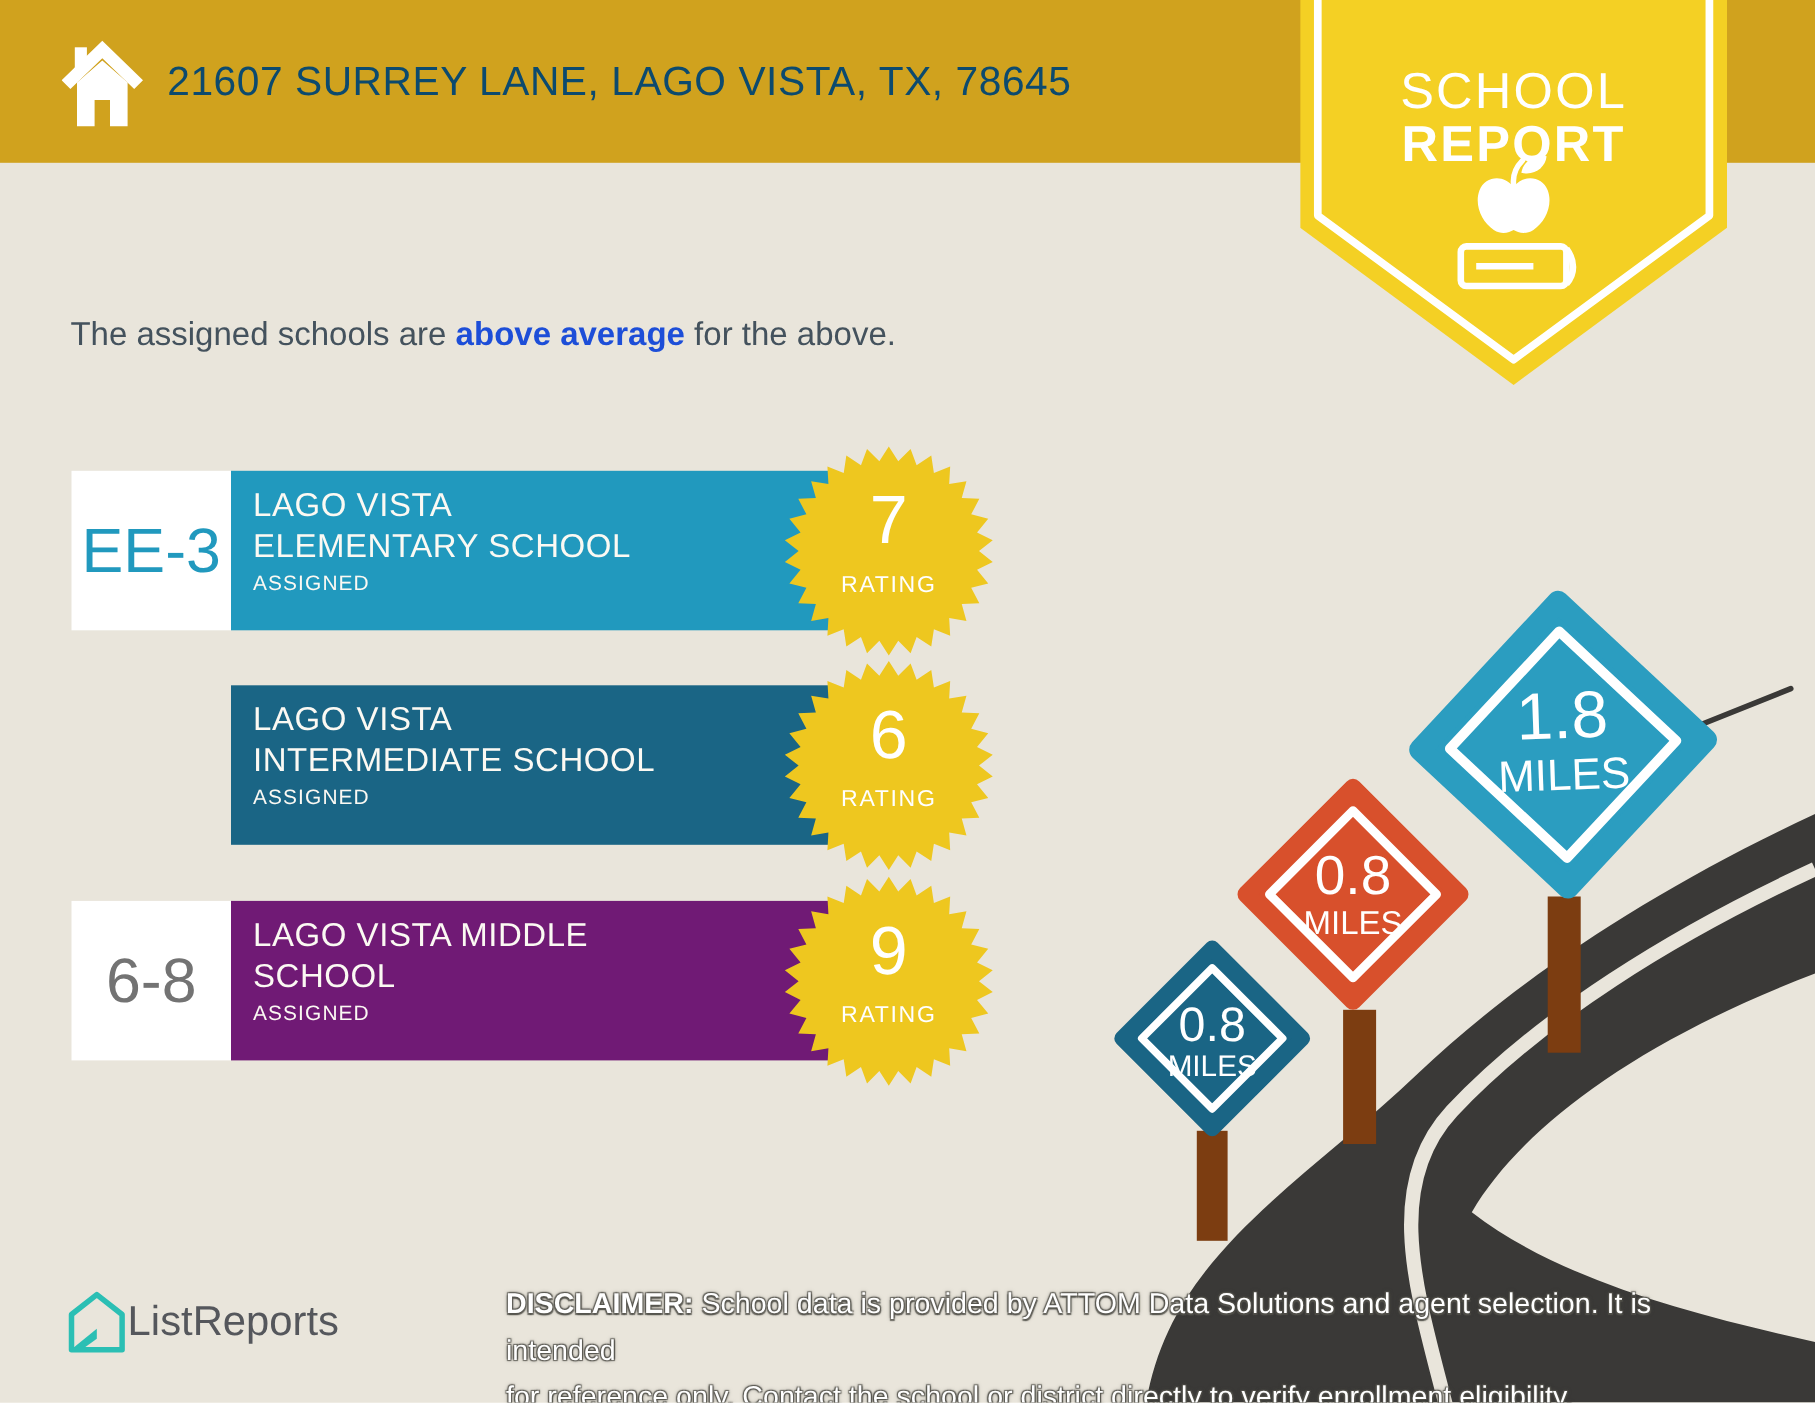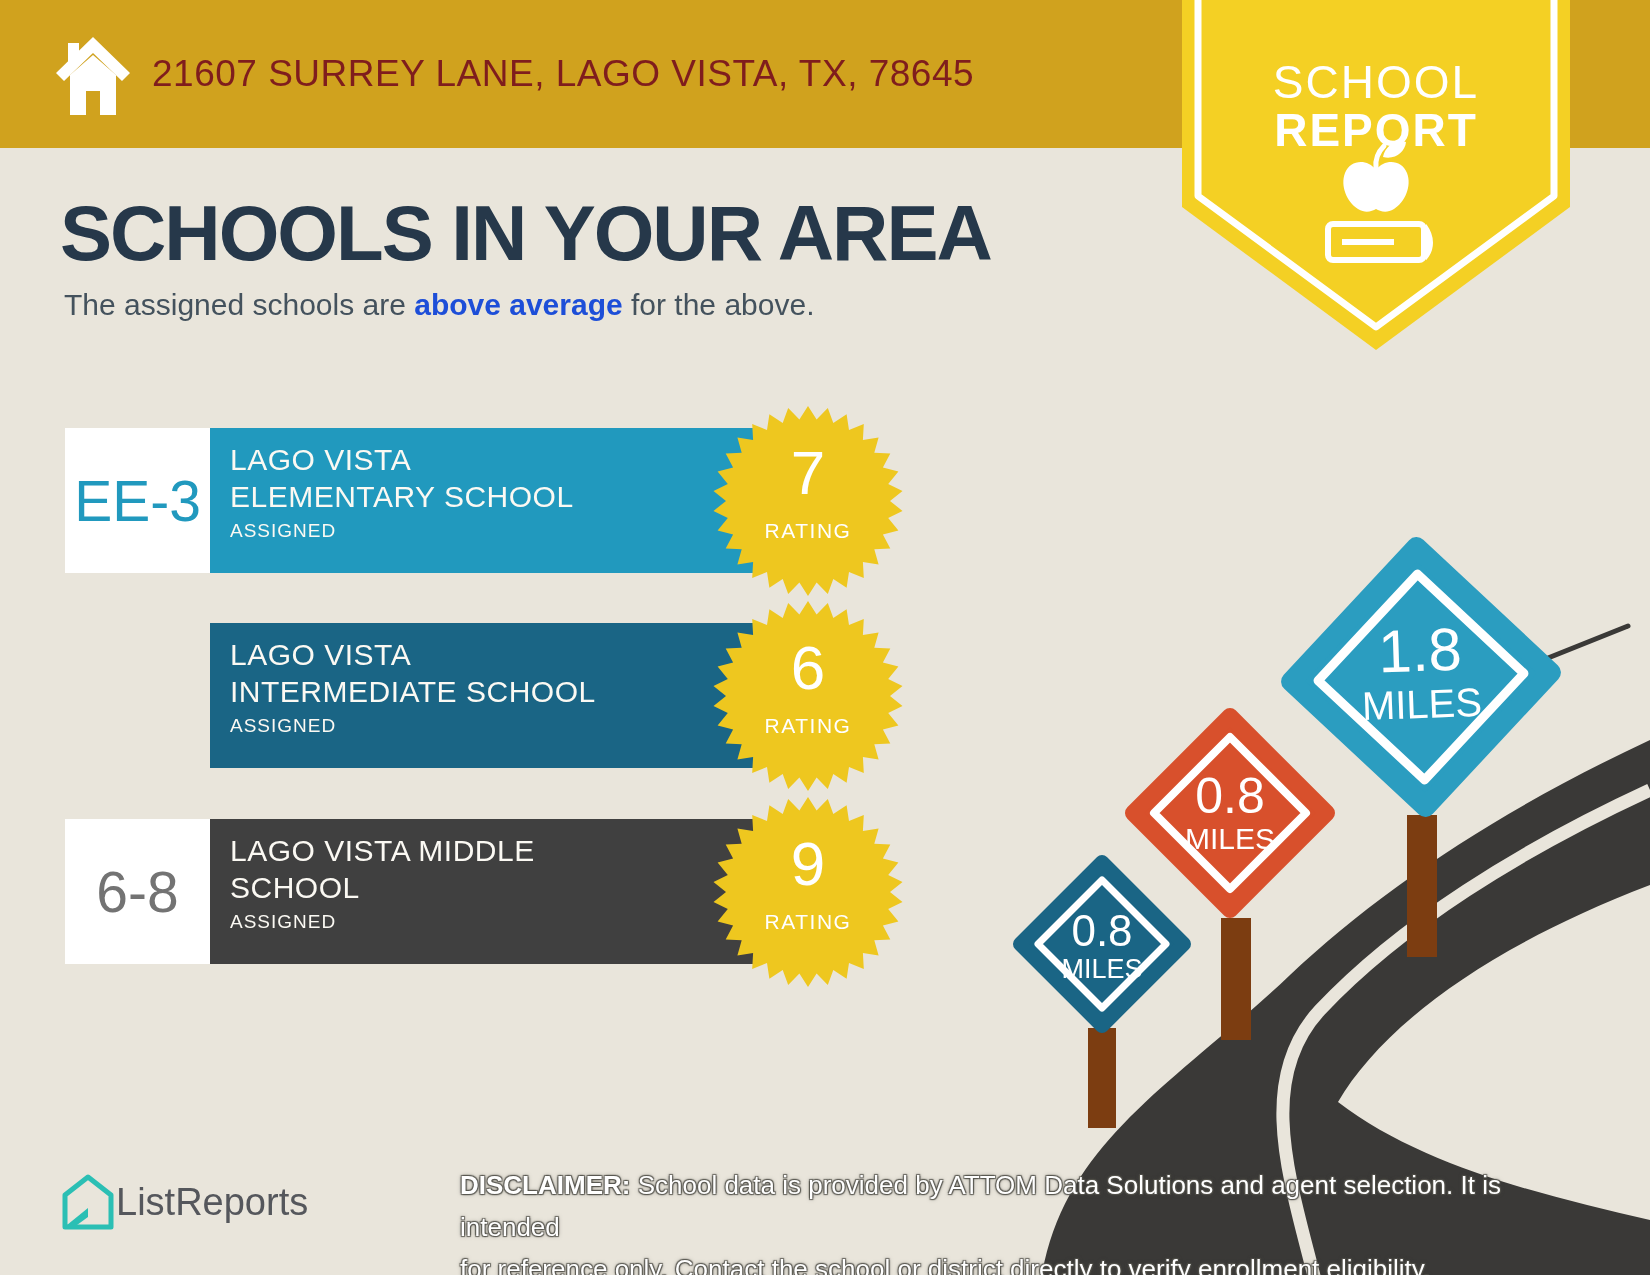--- a/index.html
+++ b/index.html
@@ -3,21 +3,21 @@
 <meta charset="utf-8">
 <style>
   html,body{margin:0;padding:0;}
   body{font-family:"Liberation Sans", sans-serif;}
   #canvas{position:relative;width:1650px;height:1275px;background:#E9E5DB;overflow:hidden;}
 
   
   .header-bar{position:absolute;left:0;top:0;width:1650px;height:148px;background:#D0A21E;}
   .home-icon{position:absolute;left:56px;top:33px;width:74px;height:82px;}
   .address{position:absolute;left:152px;top:0;height:148px;display:flex;align-items:center;
-           color:#7f1d1d;font-size:37px;letter-spacing:0.5px;font-weight:400;}
+           color:#0c4a6e;font-size:37px;letter-spacing:0.5px;font-weight:400;}
 
   
   .ribbon{position:absolute;left:1182px;top:0;width:388px;height:352px;}
 
   
   .page-title{position:absolute;left:60px;top:188px;color:#26384A;font-size:78px;font-weight:bold;letter-spacing:-2px;white-space:nowrap;}
   .subtitle{position:absolute;left:64px;top:288px;color:#44525D;font-size:30px;}
   .subtitle b{color:#1d4ed8;}
 
   
@@ -100,21 +100,20 @@
     <g>
       <path d="M194,170 C185,158 168,160 163,173 C158,186 165,202 176,209 C184,214 190,211 194,209 C198,211 204,214 212,209 C223,202 230,186 225,173 C220,160 203,158 194,170 Z" fill="#FFFFFF"></path>
       <path d="M194,168 C193,159 196,152 202,146" fill="none" stroke="#FFFFFF" stroke-width="5" stroke-linecap="round"></path>
       <path d="M201,157 C203,146 214,139 224,142 C223,152 213,160 201,157 Z" fill="#FFFFFF"></path>
       <rect x="146" y="224" width="96" height="36" rx="5" fill="none" stroke="#FFFFFF" stroke-width="6"></rect>
       <path d="M242,226 C250,237 250,249 242,258" fill="none" stroke="#FFFFFF" stroke-width="6"></path>
       <line x1="160" y1="242" x2="212" y2="242" stroke="#FFFFFF" stroke-width="6"></line>
     </g>
   </svg>
 
-  <div class="page-title">SCHOOLS IN YOUR AREA</div>
   <div class="subtitle"><span>The assigned schools are </span><b>above average</b><span> for the above.</span></div>
 
   <div id="rows-host">
       <div class="school-row" style="top: 428px;">
       <div class="grade-box">
           <span style="color: rgb(33, 153, 190);">EE-3</span>
         </div>
       <div class="school-bar" style="background: rgb(33, 153, 190);">
         <div class="school-name"><span class="nl1">LAGO VISTA</span><br><span class="nl2">ELEMENTARY SCHOOL</span></div>
         <div class="school-status">ASSIGNED</div>
@@ -133,21 +132,21 @@
       <svg class="badge" viewBox="0 0 200 200">
         <polygon class="star" points="100.0,5.0 108.6,18.4 119.8,7.1 125.3,22.0 138.6,13.2 141.0,29.0 155.8,23.1 154.9,39.1 170.6,36.4 166.3,51.8 182.3,52.5 174.9,66.6 190.4,70.6 180.2,83.0 194.5,90.1 182.0,100.0 194.5,109.9 180.2,117.0 190.4,129.4 174.9,133.4 182.3,147.5 166.3,148.2 170.6,163.6 154.9,160.9 155.8,176.9 141.0,171.0 138.6,186.8 125.3,178.0 119.8,192.9 108.6,181.6 100.0,195.0 91.4,181.6 80.2,192.9 74.7,178.0 61.4,186.8 59.0,171.0 44.2,176.9 45.1,160.9 29.4,163.6 33.7,148.2 17.7,147.5 25.1,133.4 9.6,129.4 19.8,117.0 5.5,109.9 18.0,100.0 5.5,90.1 19.8,83.0 9.6,70.6 25.1,66.6 17.7,52.5 33.7,51.8 29.4,36.4 45.1,39.1 44.2,23.1 59.0,29.0 61.4,13.2 74.7,22.0 80.2,7.1 91.4,18.4" fill="#EEC71F"></polygon>
         <text class="num" x="100" y="93" text-anchor="middle">6</text>
         <text class="lbl" x="100" y="137" text-anchor="middle">RATING</text>
       </svg>
     </div>
       <div class="school-row" style="top: 819px;">
       <div class="grade-box">
           <span style="color: #737373;">6-8</span>
         </div>
-      <div class="school-bar" style="background: #404040;">
+      <div class="school-bar" style="background: #701a75;">
         <div class="school-name"><span class="nl1">LAGO VISTA MIDDLE</span><br><span class="nl2">SCHOOL</span></div>
         <div class="school-status">ASSIGNED</div>
       </div>
       <svg class="badge" viewBox="0 0 200 200">
         <polygon class="star" points="100.0,5.0 108.6,18.4 119.8,7.1 125.3,22.0 138.6,13.2 141.0,29.0 155.8,23.1 154.9,39.1 170.6,36.4 166.3,51.8 182.3,52.5 174.9,66.6 190.4,70.6 180.2,83.0 194.5,90.1 182.0,100.0 194.5,109.9 180.2,117.0 190.4,129.4 174.9,133.4 182.3,147.5 166.3,148.2 170.6,163.6 154.9,160.9 155.8,176.9 141.0,171.0 138.6,186.8 125.3,178.0 119.8,192.9 108.6,181.6 100.0,195.0 91.4,181.6 80.2,192.9 74.7,178.0 61.4,186.8 59.0,171.0 44.2,176.9 45.1,160.9 29.4,163.6 33.7,148.2 17.7,147.5 25.1,133.4 9.6,129.4 19.8,117.0 5.5,109.9 18.0,100.0 5.5,90.1 19.8,83.0 9.6,70.6 25.1,66.6 17.7,52.5 33.7,51.8 29.4,36.4 45.1,39.1 44.2,23.1 59.0,29.0 61.4,13.2 74.7,22.0 80.2,7.1 91.4,18.4" fill="#EEC71F"></polygon>
         <text class="num" x="100" y="93" text-anchor="middle">9</text>
         <text class="lbl" x="100" y="137" text-anchor="middle">RATING</text>
       </svg>
     </div>
     </div>

